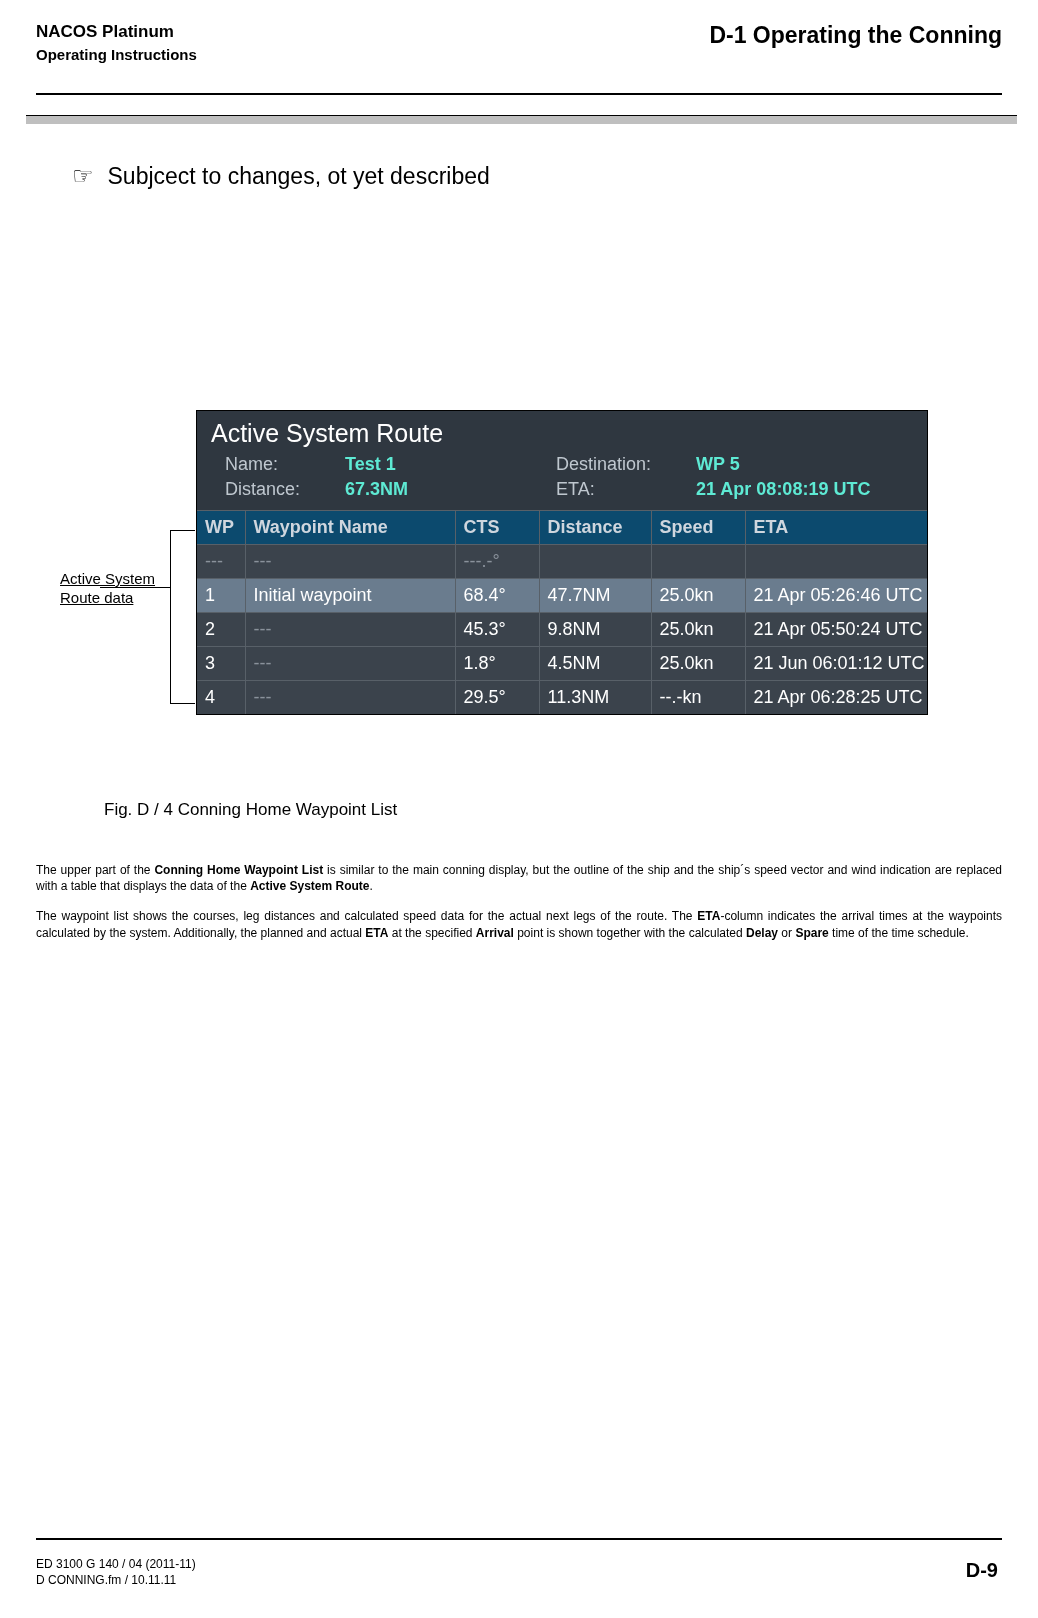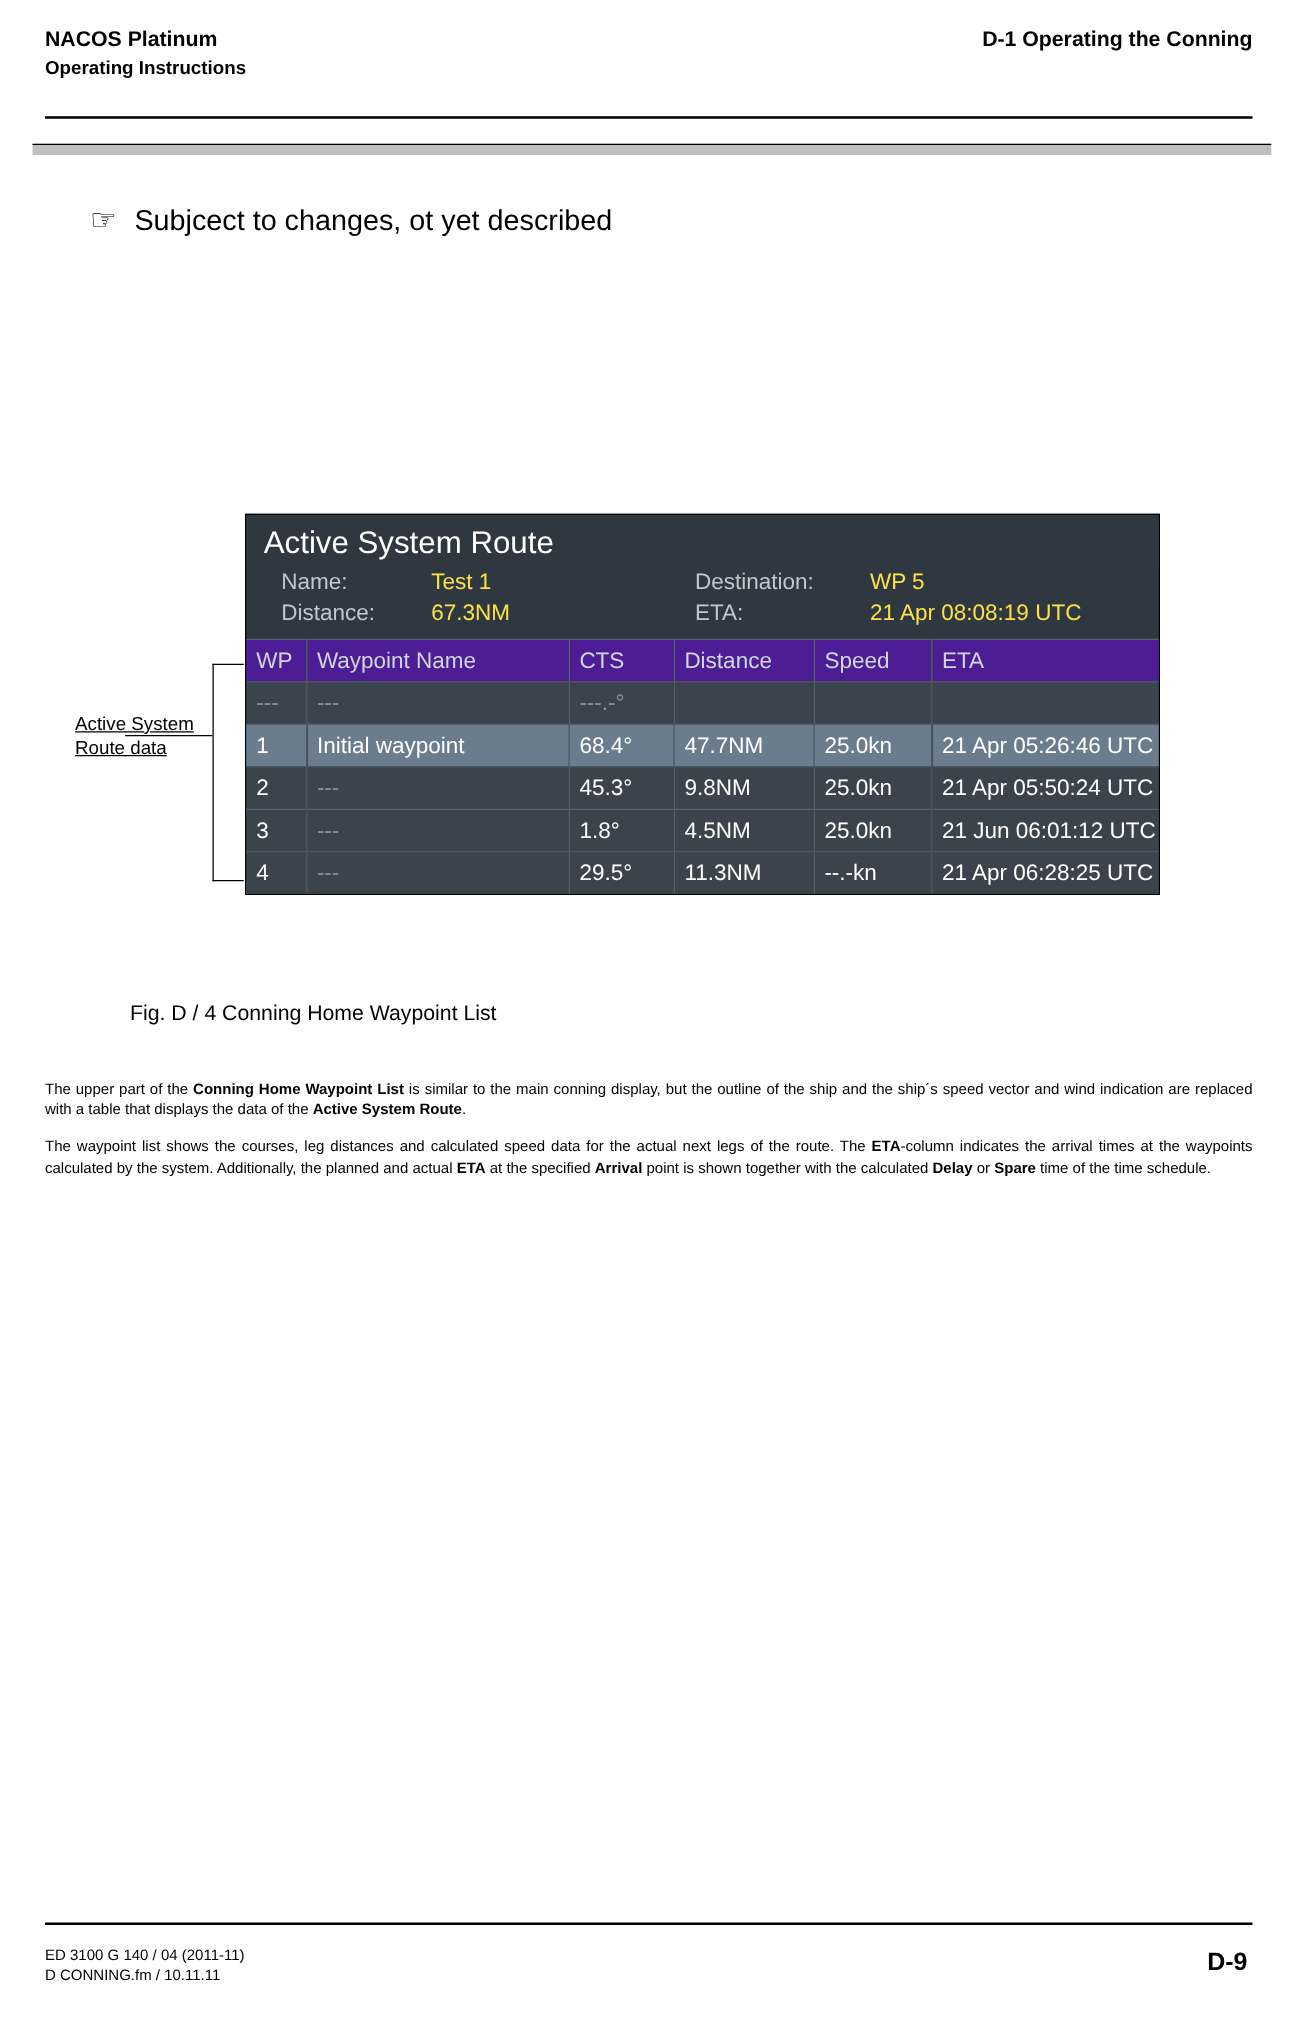--- a/index.html
+++ b/index.html
@@ -28,21 +28,21 @@
   .hdr-left-1 {
     font-size: 17px;
     font-weight: 700;
   }
   .hdr-left-2 {
     font-size: 15px;
     font-weight: 700;
     margin-top: 4px;
   }
   .hdr-right {
-    font-size: 17px;
+    font-size: 23px;
     font-weight: 700;
     text-align: right;
   }
   .hr-top {
     border: none;
     border-top: 2px solid #000;
     margin: 0 0 20px 0;
   }
   .section-row {
     display: flex;
@@ -101,39 +101,39 @@
     background: #2f3740;
   }
   .asr-meta {
     display: grid;
     grid-template-columns: 120px 1fr 140px 1fr;
     padding: 2px 20px 10px 28px;
     color: #bfc7cf;
     font-size: 18px;
     row-gap: 4px;
   }
-  .asr-meta .val { color: #fde047; font-weight: 400; }
+  .asr-meta .val { color: #5eead4; font-weight: 700; }
   .tbl {
     width: 100%;
     border-collapse: collapse;
     table-layout: fixed;
   }
   .tbl th, .tbl td {
     border-top: 1.5px solid #586068;
     border-left: 1.5px solid #586068;
     padding: 6px 8px;
     color: #fff;
     font-size: 18px;
     text-align: left;
     background: #3b434c;
     white-space: nowrap;
     overflow: hidden;
   }
   .tbl th:first-child, .tbl td:first-child { border-left: none; }
-  .tbl th { color: #cfd6de; background: #4c1d95; font-weight: 400; }
+  .tbl th { color: #cfd6de; background: #0c4a6e; font-weight: 700; }
   .tbl td.dim { color: #8a929b; }
   .tbl tr.sel td { background: #6a7c8e; }
   .col-wp { width: 48px; text-align: center; }
   .col-name { width: 210px; }
   .col-cts { width: 84px; text-align: right; }
   .col-dist { width: 112px; text-align: right; }
   .col-spd { width: 94px; text-align: right; }
   .col-eta { width: auto; font-size: 15px; color: #cfd6de; }
   .col-eta-th { font-size:18px; }
   .small { font-size: 15px; color: #cfd6de; }

